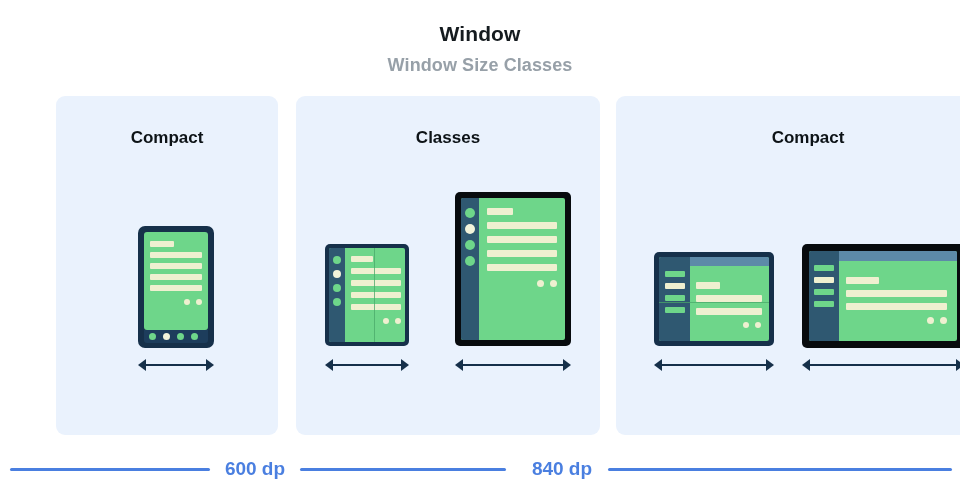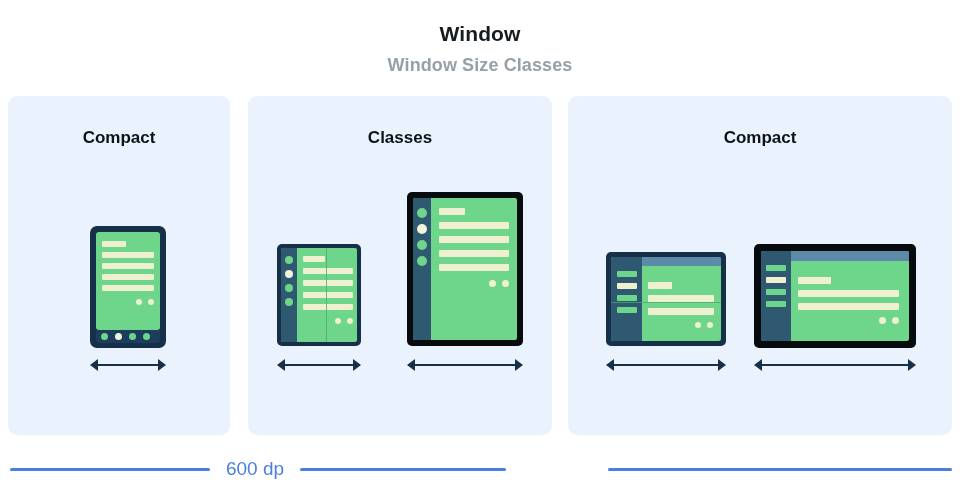--- a/index.html
+++ b/index.html
@@ -19,21 +19,21 @@
   }
   .subtitle{
     position:absolute;left:0;right:0;top:55px;
     text-align:center;font-size:18px;font-weight:bold;
     color:#97a0a8;letter-spacing:.1px;
   }
 
   
   .panel{
     position:absolute;top:96px;height:339px;
-    background:#eaf2fd;border-radius:9px;
+    background:#eaf2fd;border-radius:9px;margin-left:48px;
   }
   #panel-compact {left:8px;   width:222px;}
   #panel-medium  {left:248px; width:304px;}
   #panel-expanded{left:568px; width:384px;}
 
   .panel-label{
     position:absolute;left:0;right:0;top:32px;
     text-align:center;font-size:17px;font-weight:bold;color:#0d1317;
   }
 
@@ -62,21 +62,21 @@
     position:absolute;top:1px;width:0;height:0;
     border-top:6px solid transparent;border-bottom:6px solid transparent;
   }
   .arrow .head.l{left:0;border-right:8px solid #16304a;}
   .arrow .head.r{right:0;border-left:8px solid #16304a;}
 
   
   .ruler{position:absolute;left:0;right:0;top:455px;height:30px;}
   .rule-line{position:absolute;top:13px;height:3px;background:#4a7fe0;border-radius:2px;}
   .rule-label{
-    position:absolute;top:0;font-size:19px;font-weight:normal;color:#4a7fe0;
+    position:absolute;top:0;font-size:19px;font-weight:bold;color:#4a7fe0;
     text-align:center;line-height:28px;
   }
 </style>
 </head>
 <body>
 
 <div class="stage">
 
   <div class="title">Window</div>
   <div class="subtitle">Window Size Classes</div>
@@ -210,16 +210,17 @@
       <div class="head l"></div>
       <div class="shaft"></div>
       <div class="head r"></div>
     </div>
   </div>
 
   <div class="ruler">
     <div class="rule-line" style="left:10px;width:200px;"></div>
     <div class="rule-label" style="left:214px;width:82px;">600 dp</div>
     <div class="rule-line" style="left:300px;width:206px;"></div>
+    <div class="rule-label" style="left:521px;width:82px;">840 dp</div>
     <div class="rule-line" style="left:608px;width:344px;"></div>
   </div>
 
 </div>
 
 </body></html>

